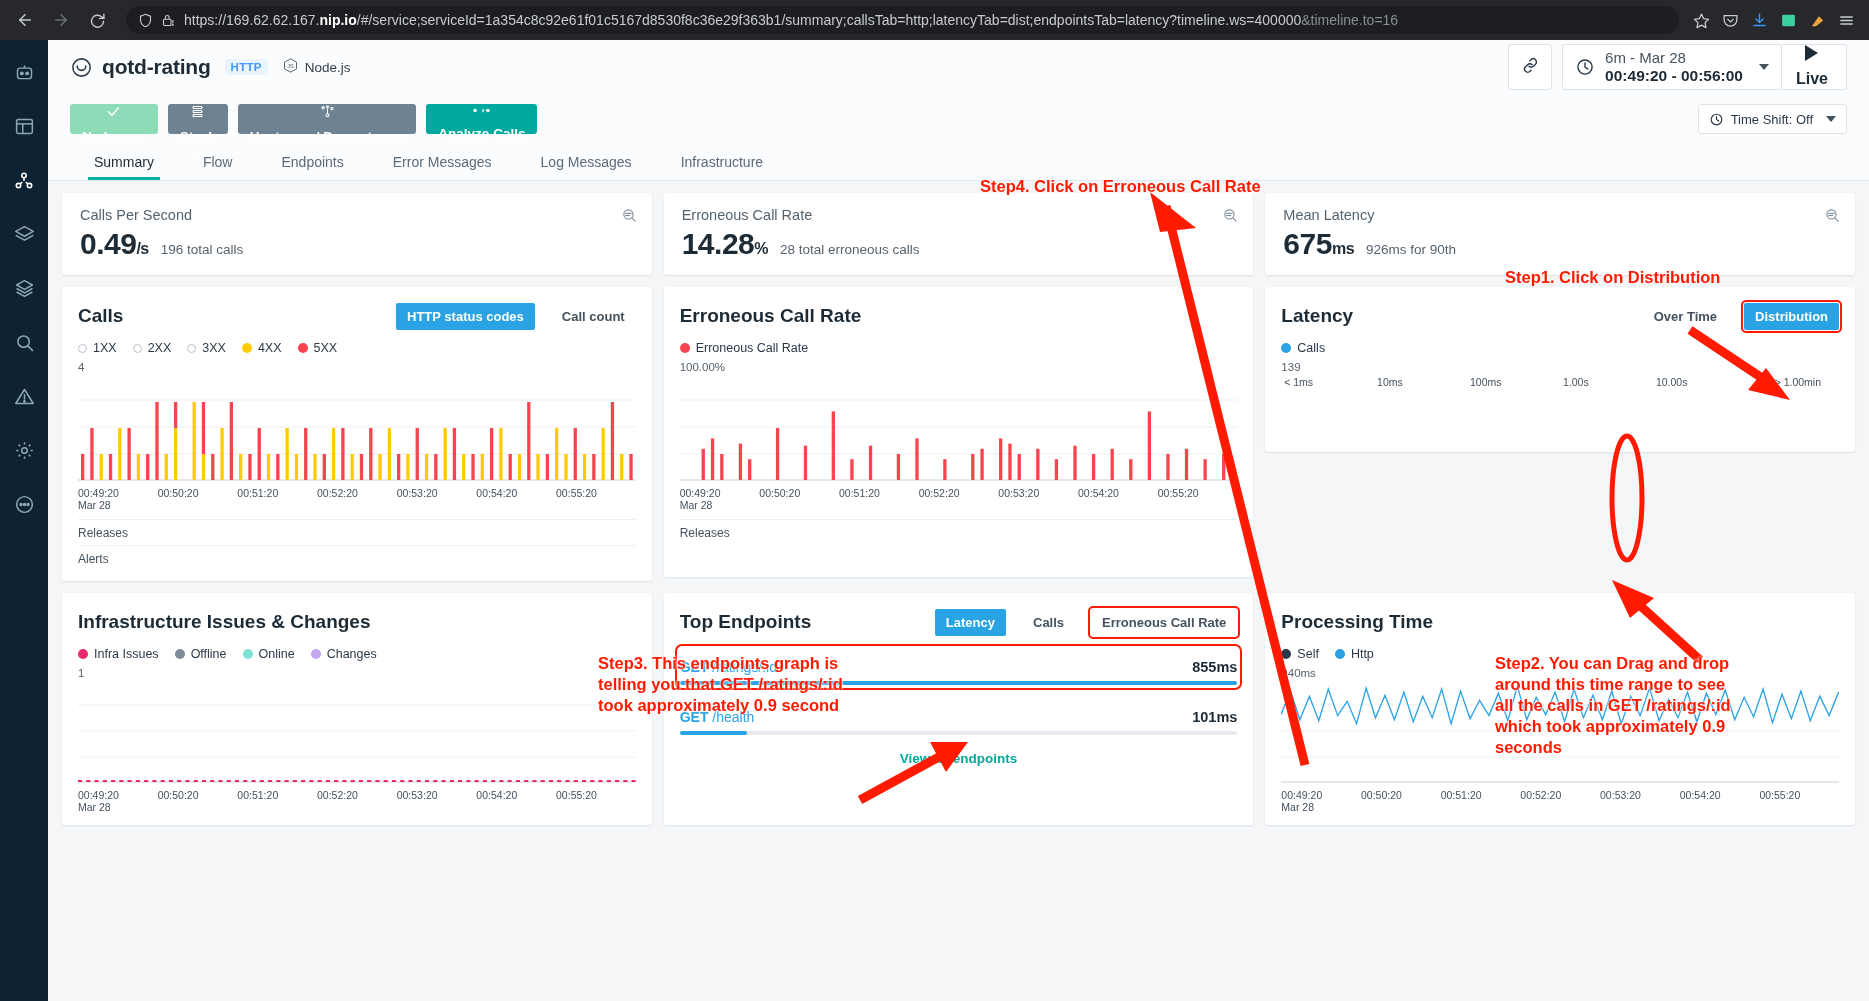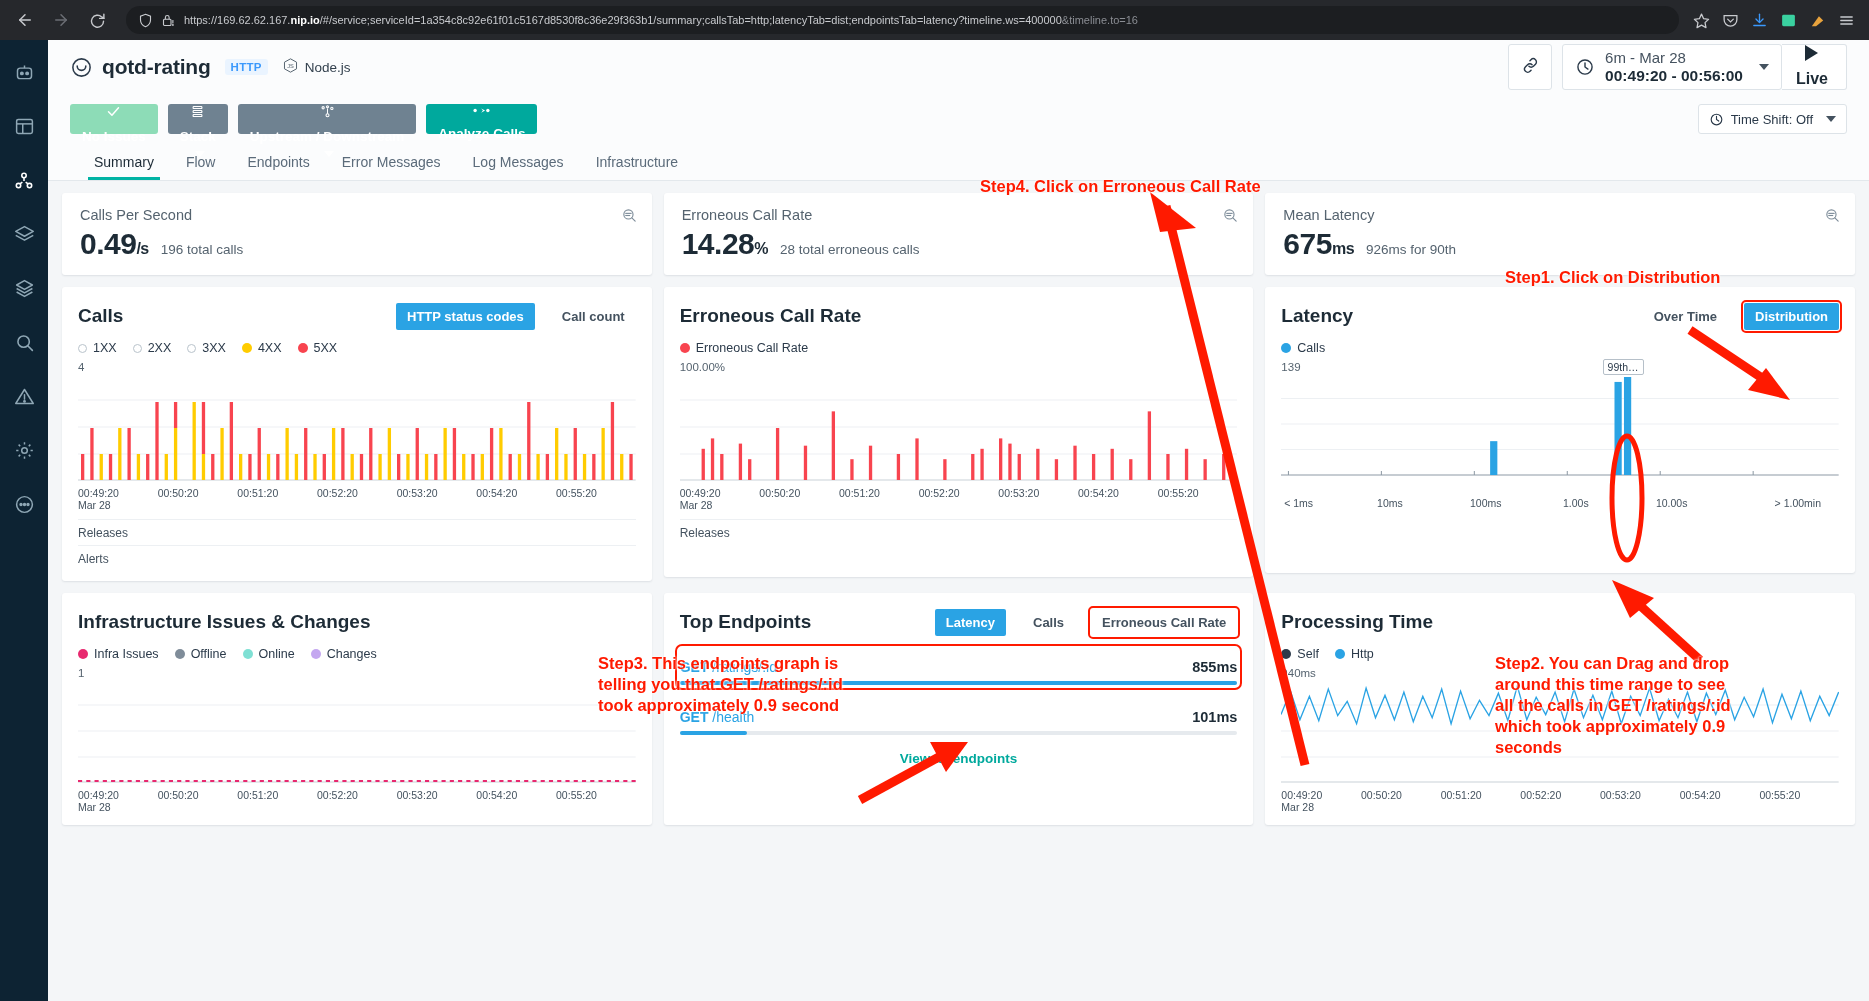--- a/index.html
+++ b/index.html
@@ -20,21 +20,21 @@
     width: 30px; height: 30px; display: flex; align-items: center; justify-content: center;
     color: #c8cace; border-radius: 4px;
   }
   .nav-btn svg { display:block; }
   .urlbar {
     flex: 1; height: 28px; background: #1c1e21; border-radius: 14px;
     display: flex; align-items: center; padding: 0 12px; gap: 8px;
     margin: 0 8px; overflow: hidden;
   }
   .urlbar .url-text {
-    color: #c8cace; font-size: 11px; white-space: nowrap; overflow: hidden;
+    color: #c8cace; font-size: 14px; white-space: nowrap; overflow: hidden;
     text-overflow: ellipsis; flex: 1;
   }
   .urlbar .url-text b { color: #fff; font-weight: 600; }
   .urlbar .url-text i { color: #8a8d93; font-style: normal; }
   .chrome-icons { display: flex; align-items: center; gap: 12px; padding-right: 4px; }
   .chrome-icons .ci { color: #c8cace; display:flex; }
 
   
   .rail {
     position: absolute; left: 0; top: 40px; width: 48px; bottom: 0;
@@ -93,21 +93,21 @@
   }
   .pill.green { background: #8ddcb7; color:#fff; }
   .pill.slate { background: #6f8291; }
   .pill.teal { background: #00a99d; }
   .pill .cv { width:0;height:0;border-left:5px solid transparent;border-right:5px solid transparent;border-top:6px solid #fff; margin-left:4px;}
   .timeshift {
     margin-left: auto; height: 30px; border: 1px solid #dde3e8; background:#fff; border-radius:3px;
     display:flex; align-items:center; gap:7px; padding: 0 10px; font-size:13px; color:#2b3a4a;
   }
 
-  .tabs { display: flex; gap: 28px; padding: 0 22px; height: 36px; align-items: stretch; background:#fbfcfd; }
+  .tabs { display: flex; gap: 45px; padding: 0 22px; height: 36px; align-items: stretch; background:#fbfcfd; }
   .tab {
     display:flex; align-items:center; font-size: 14px; color: #5b6b7a; position: relative; padding: 0 2px;
   }
   .tab.active { color: #1d2b36; }
   .tab.active::after {
     content:''; position:absolute; left:-4px; right:-4px; bottom:0; height:3px; background:#00b3a4;
   }
 
   
   .board { padding: 12px 14px; display: flex; flex-direction: column; gap: 12px; }
@@ -704,38 +704,20 @@
             <span class="seg-btn boxed" style="background:#2aa3e4;color:#fff">Distribution</span>
           </span>
         </div>
         <div class="legend">
           <span class="lg">
                 <i class="dot" style="background:#2aa3e4"></i>
                 <span>Calls</span>
               </span>
         </div>
         <div class="axis-max">139</div>
-        <div class="plot">
-          <div class="tip" id="lat-tip" style="left: 57.6%; top: -14px;">99th…</div>
-          <svg id="svg-lat" width="100%" height="118" viewBox="0 0 540 118" preserveAspectRatio="none">
-                <line x1="0" y1="25.5" x2="540" y2="25.5" stroke="#edf0f3" stroke-width="1"></line>
-                <line x1="0" y1="51" x2="540" y2="51" stroke="#edf0f3" stroke-width="1"></line>
-                <line x1="0" y1="76.5" x2="540" y2="76.5" stroke="#edf0f3" stroke-width="1"></line>
-                <line x1="0" y1="102" x2="540" y2="102" stroke="#8e9aa5" stroke-width="1"></line>
-                <line x1="7.2" y1="98" x2="7.2" y2="102" stroke="#8e9aa5" stroke-width="1"></line>
-                <line x1="97.2" y1="98" x2="97.2" y2="102" stroke="#8e9aa5" stroke-width="1"></line>
-                <line x1="187.2" y1="98" x2="187.2" y2="102" stroke="#8e9aa5" stroke-width="1"></line>
-                <line x1="277.2" y1="98" x2="277.2" y2="102" stroke="#8e9aa5" stroke-width="1"></line>
-                <line x1="367.2" y1="98" x2="367.2" y2="102" stroke="#8e9aa5" stroke-width="1"></line>
-                <line x1="457.2" y1="98" x2="457.2" y2="102" stroke="#8e9aa5" stroke-width="1"></line>
-                <rect x="202.5" y="68.15827338129496" width="7" height="33.84172661870504" fill="#2aa3e4"></rect>
-                <rect x="322.92" y="8.935251798561154" width="7" height="93.06474820143885" fill="#2aa3e4"></rect>
-                <rect x="332.1" y="4" width="7" height="98" fill="#2aa3e4"></rect>
-              </svg>
-        </div>
         <div class="xlabels" id="lat-x" style="position:relative;height:14px">
               <span style="position: absolute; left: 0.5%; font-size: 10.5px; color: rgb(68, 82, 95);">&lt; 1ms</span>
               <span style="position: absolute; left: 17.1667%; font-size: 10.5px; color: rgb(68, 82, 95);">10ms</span>
               <span style="position: absolute; left: 33.8333%; font-size: 10.5px; color: rgb(68, 82, 95);">100ms</span>
               <span style="position: absolute; left: 50.5%; font-size: 10.5px; color: rgb(68, 82, 95);">1.00s</span>
               <span style="position: absolute; left: 67.1667%; font-size: 10.5px; color: rgb(68, 82, 95);">10.00s</span>
               <span style="position: absolute; left: auto; font-size: 10.5px; color: rgb(68, 82, 95); right: 18px;">&gt; 1.00min</span>
             </div>
         <div class="subrow" style="border:none;height:52px"></div>
       </div>

